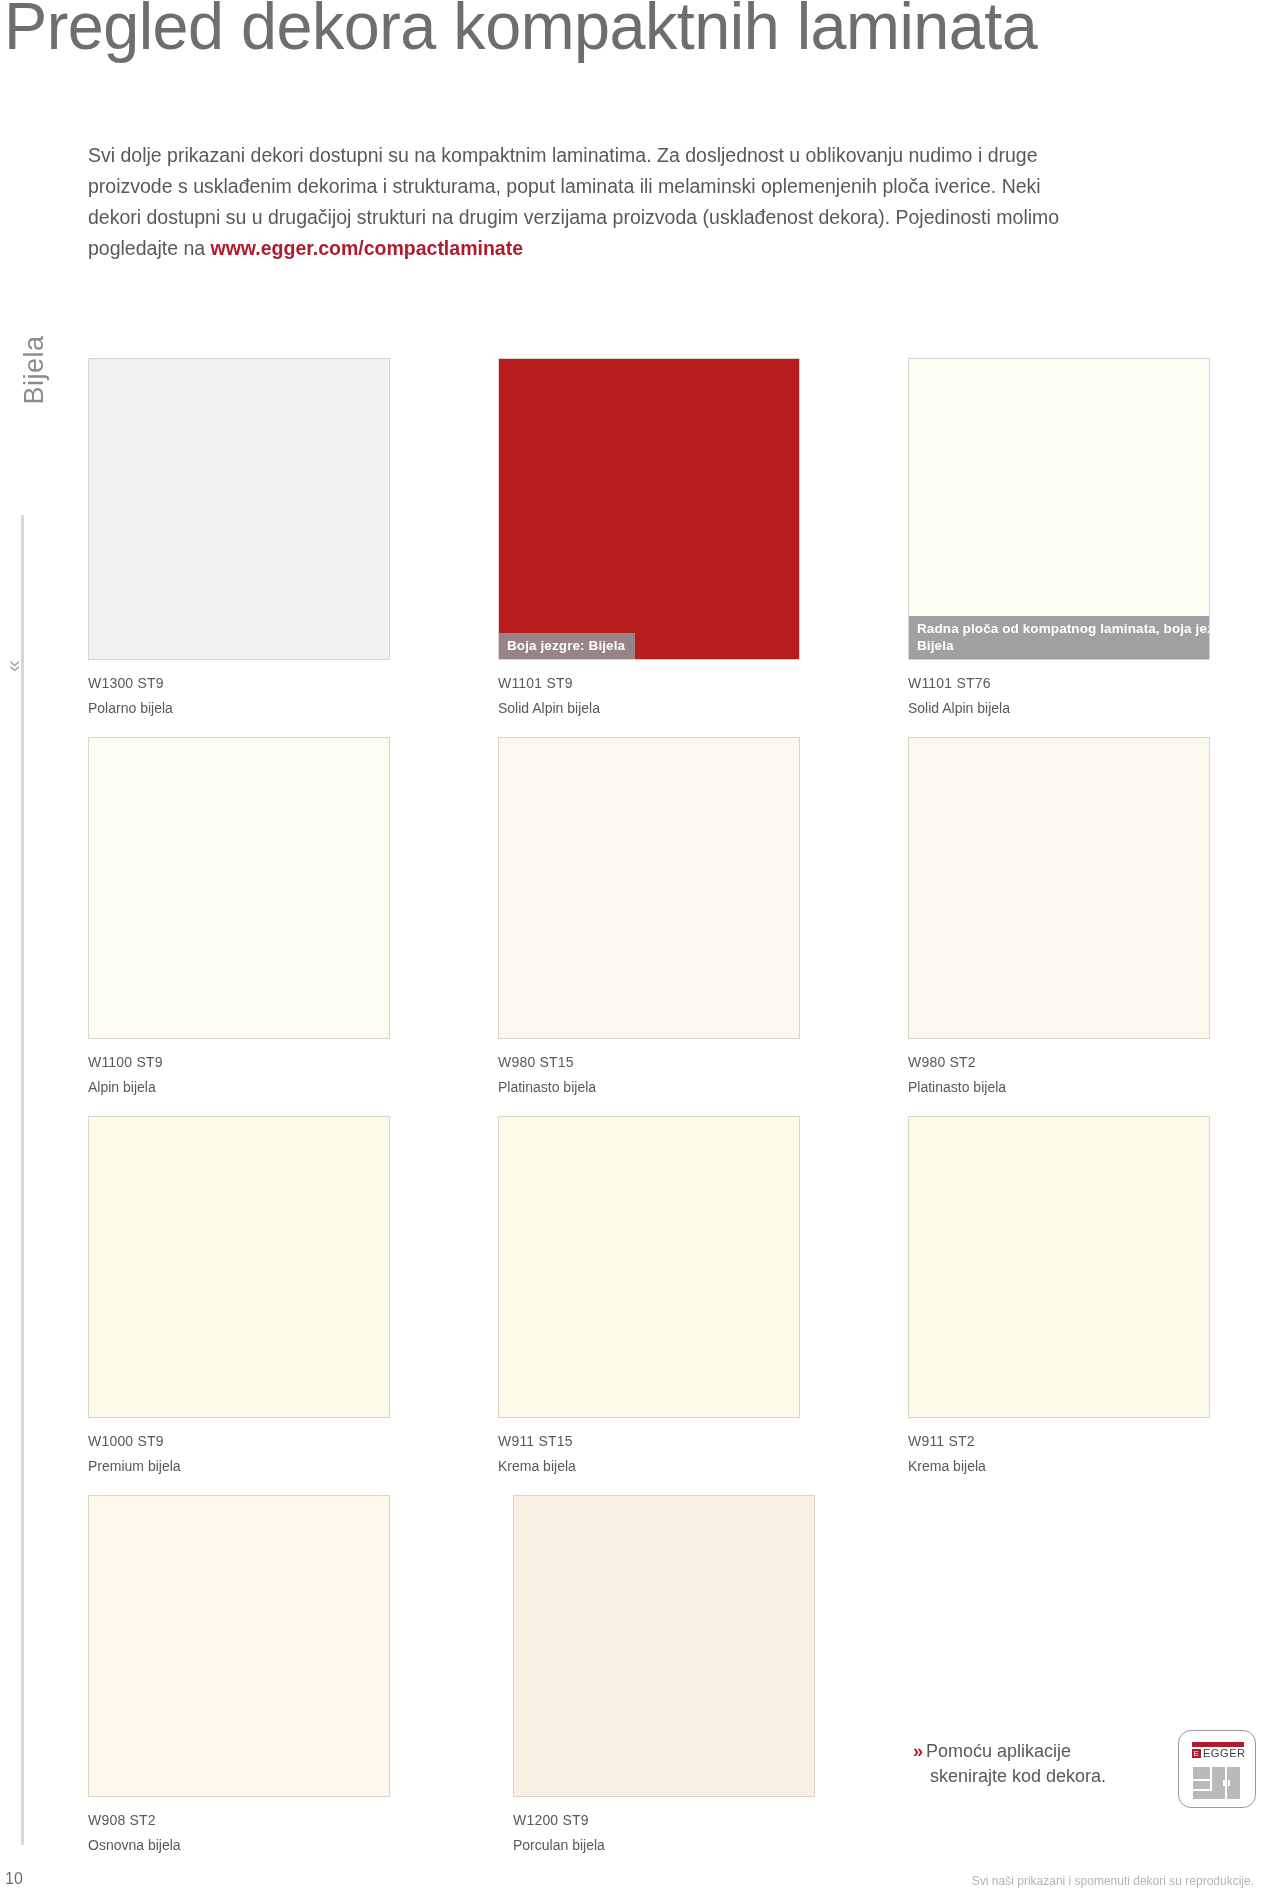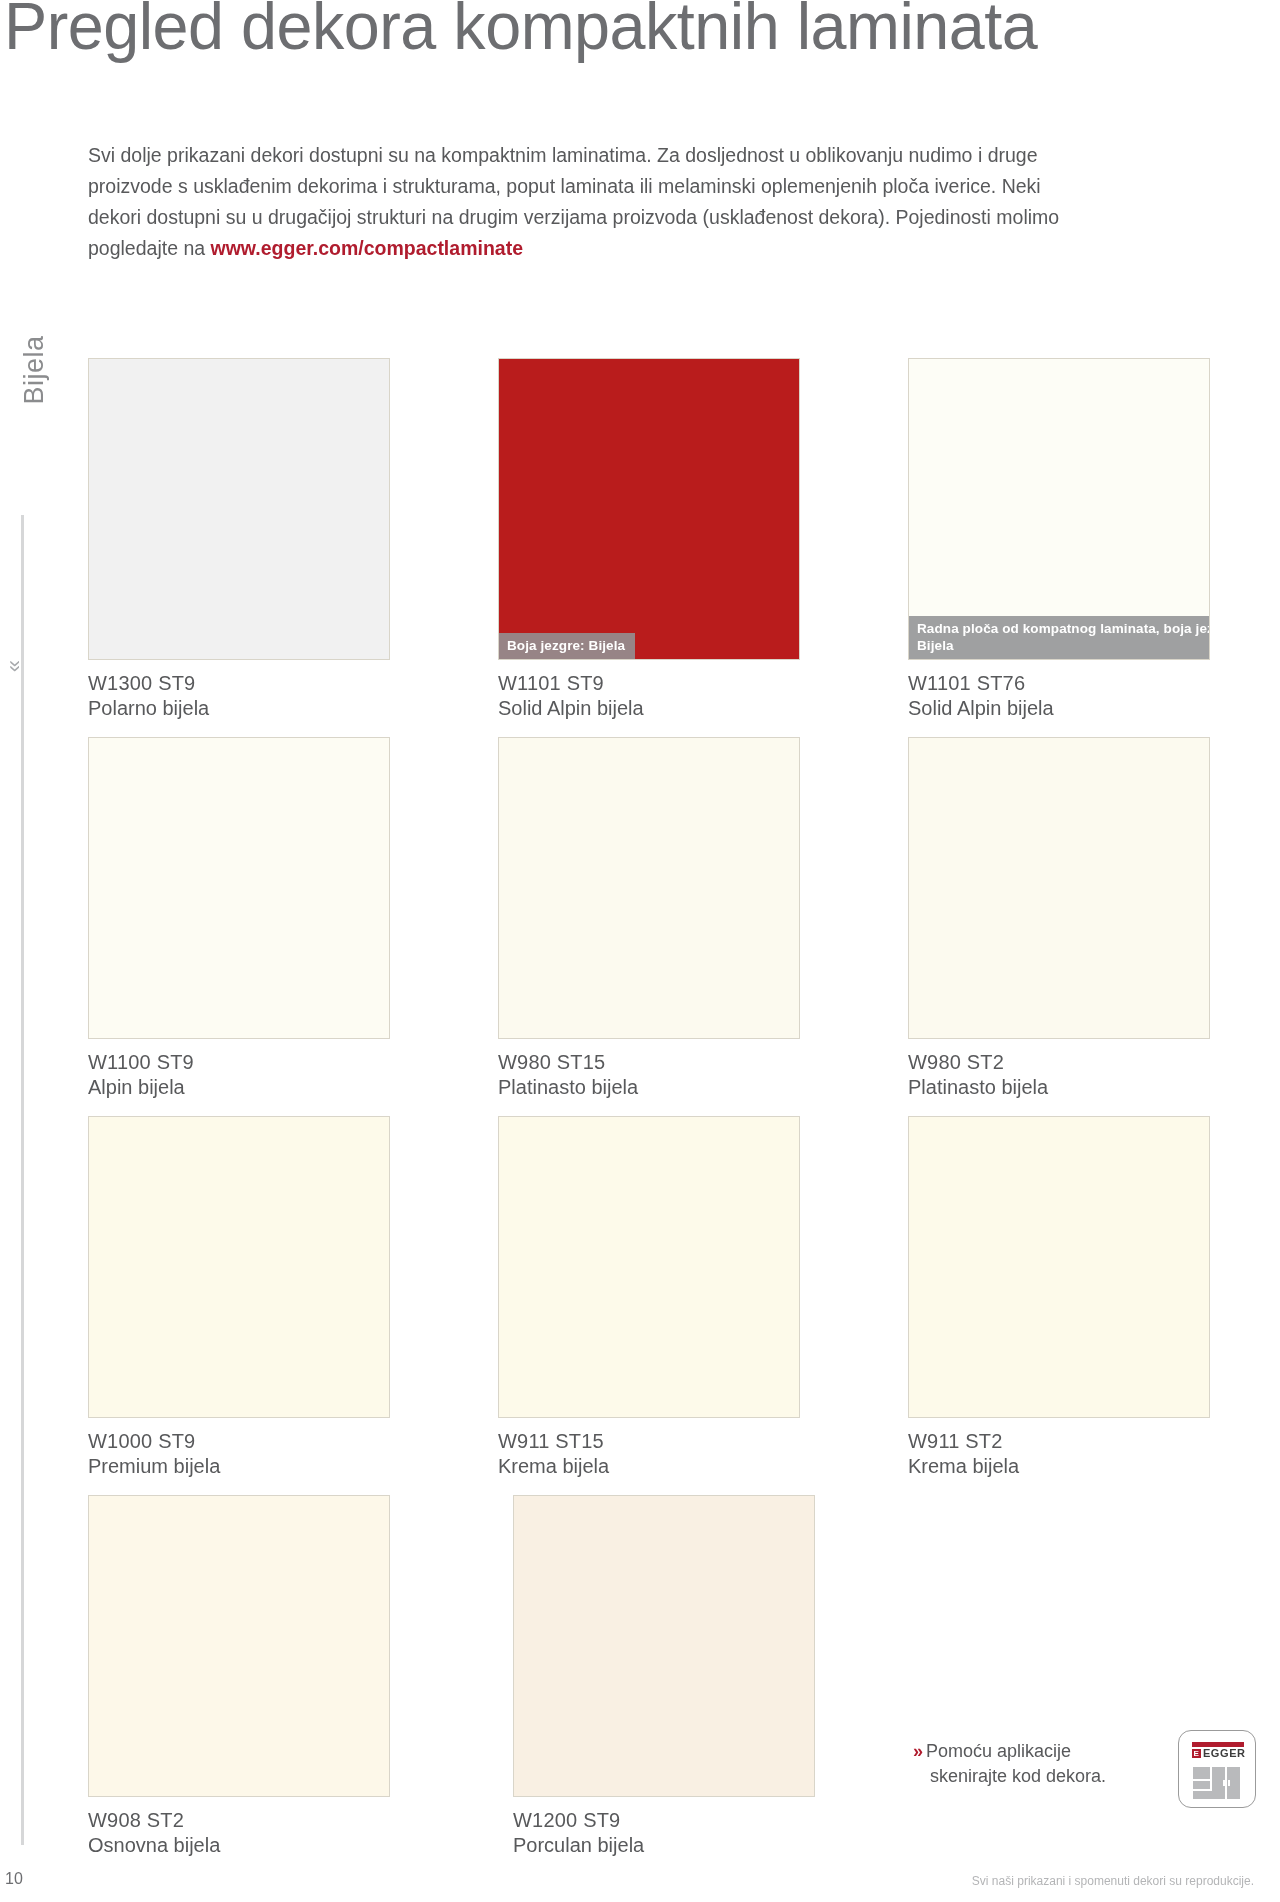--- a/index.html
+++ b/index.html
@@ -115,21 +115,21 @@
     letter-spacing: 0.1px;
     white-space: nowrap;
   }
   .swatch-overlay.wide {
     width: 346px;
     white-space: normal;
   }
 
   .swatch-caption {
     margin-top: 11px;
-    font-size: 20px;
+    font-size: 14px;
     line-height: 25px;
     color: #58595b;
   }
   .swatch-caption .code { display: block; letter-spacing: 0.2px; }
   .swatch-caption .name { display: block; }
 
   
   #app-note {
     position: absolute;
     right: 117px;
@@ -161,21 +161,21 @@
     top: 11px;
     width: 52px;
     height: 5px;
     background: #b01c2e;
   }
   #app-logo .logo-word {
     position: absolute;
     left: 13px;
     top: 16px;
     font-size: 11px;
-    font-weight: 700;
+    font-weight: 400;
     letter-spacing: 0.6px;
     color: #3c3c3c;
   }
   #app-logo .logo-word .e-mark {
     display: inline-block;
     background: #b01c2e;
     color: #ffffff;
     font-size: 8px;
     padding: 0 1.5px;
     margin-right: 2px;

